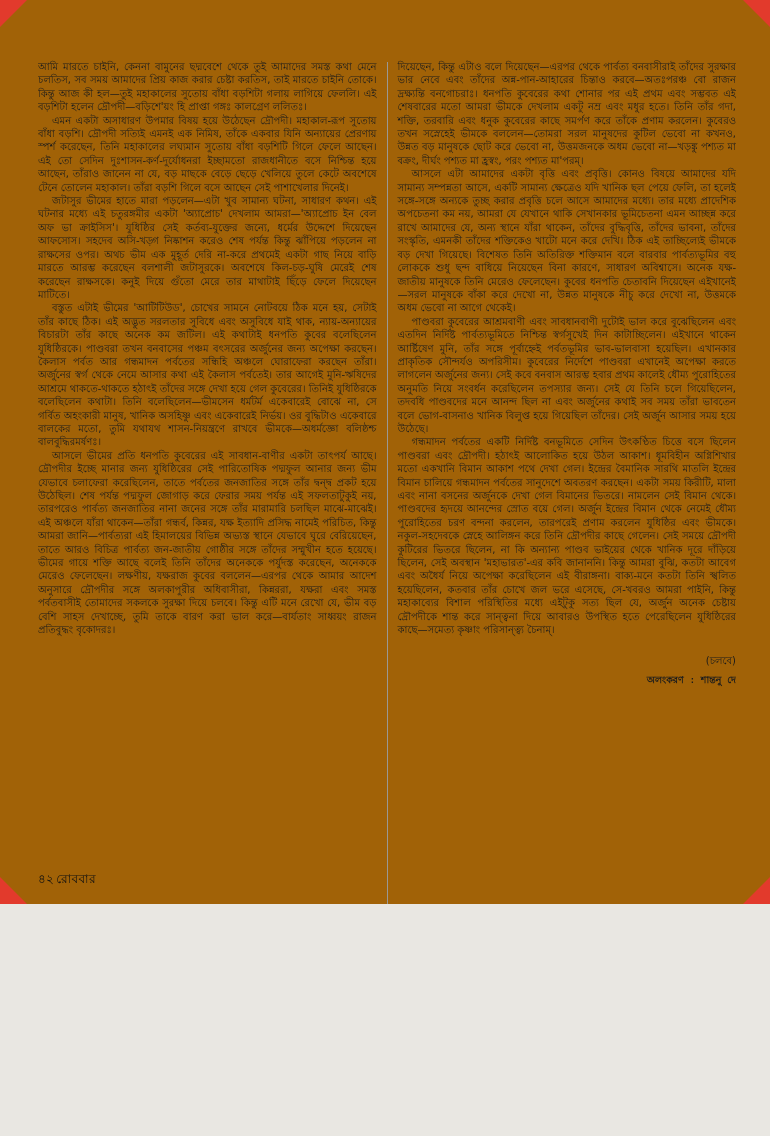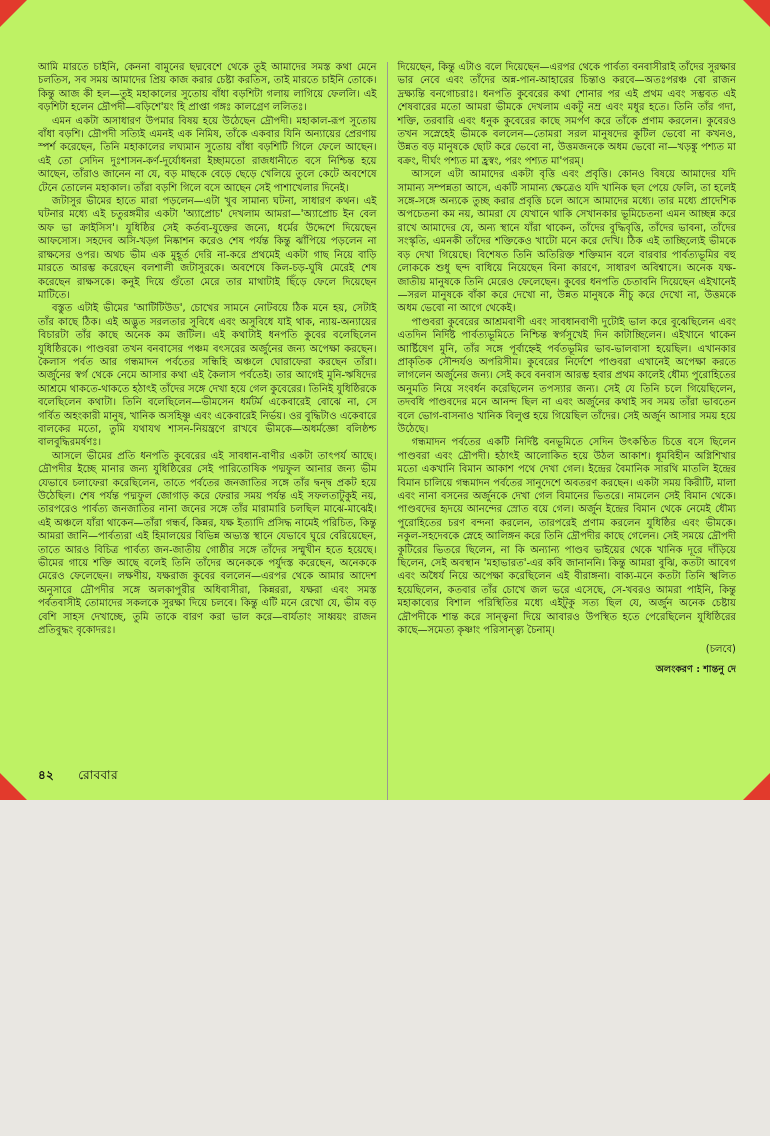--- a/index.html
+++ b/index.html
@@ -4,22 +4,22 @@
 <style>
   html,body{margin:0;padding:0;}
   body{
     width:770px;height:1136px;
     background:#e9e7e2;
     font-family:"DejaVu Sans", sans-serif;
     -webkit-font-smoothing:antialiased;
   }
   .page{
     position:relative;
-    width:770px;height:800px;
-    background:#bef264;
+    width:770px;height:904px;
+    background:#a16207;
     overflow:hidden;
     box-sizing:border-box;
   }
   
   .tri{position:absolute;width:0;height:0;}
   .tri.tl{top:0;left:0;border-top:27px solid var(--red);border-right:27px solid transparent;}
   .tri.tr{top:0;right:0;border-top:27px solid var(--red);border-left:27px solid transparent;}
   .tri.bl{bottom:0;left:0;border-bottom:27px solid var(--red);border-right:27px solid transparent;}
   .tri.br{bottom:0;right:0;border-bottom:27px solid var(--red);border-left:27px solid transparent;}
 
@@ -44,39 +44,40 @@
     width:1px;
     background:#9a9893;
     margin-top:2px;
     height:1000px;
     flex:0 0 1px;
   }
   p{margin:0;text-indent:14px;}
   p.no-indent{text-indent:0;}
   .endmark{
     text-align:right;
-    margin-top:6px;
+    margin-top:18px;
     font-size:10px;
     color:#1c1c1c;
   }
   .credit{
     text-align:right;
     margin-top:6px;
     font-size:9.5px;
     font-weight:bold;
     color:#1c1c1c;
+    font-family:Liberation Mono, monospace;
   }
   .footer{
     position:absolute;
     left:38px;bottom:14px;
     font-size:12px;
     color:#111;
     letter-spacing:.3px;
   }
-  .footer .pg{font-weight:bold;margin-right:24px;}
+  .footer .pg{font-weight:normal;margin-right:2px;}
 </style>
 </head>
 <body>
 
 <div class="page" id="page-root" style="--red: #e23a2c;">
 
   <div class="tri tl"></div>
   <div class="tri tr"></div>
   <div class="tri bl"></div>
   <div class="tri br"></div>

